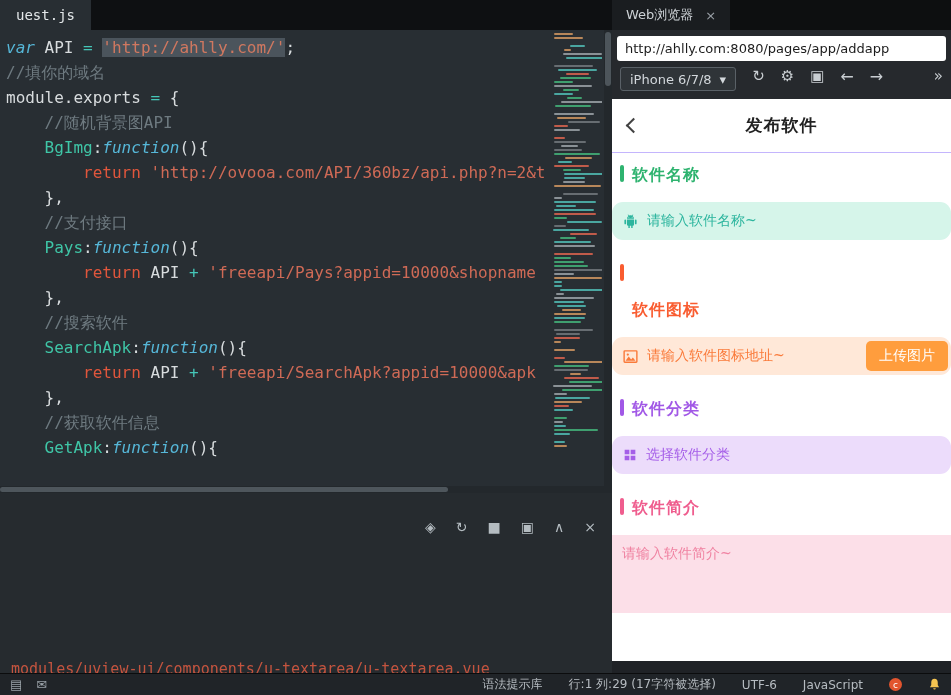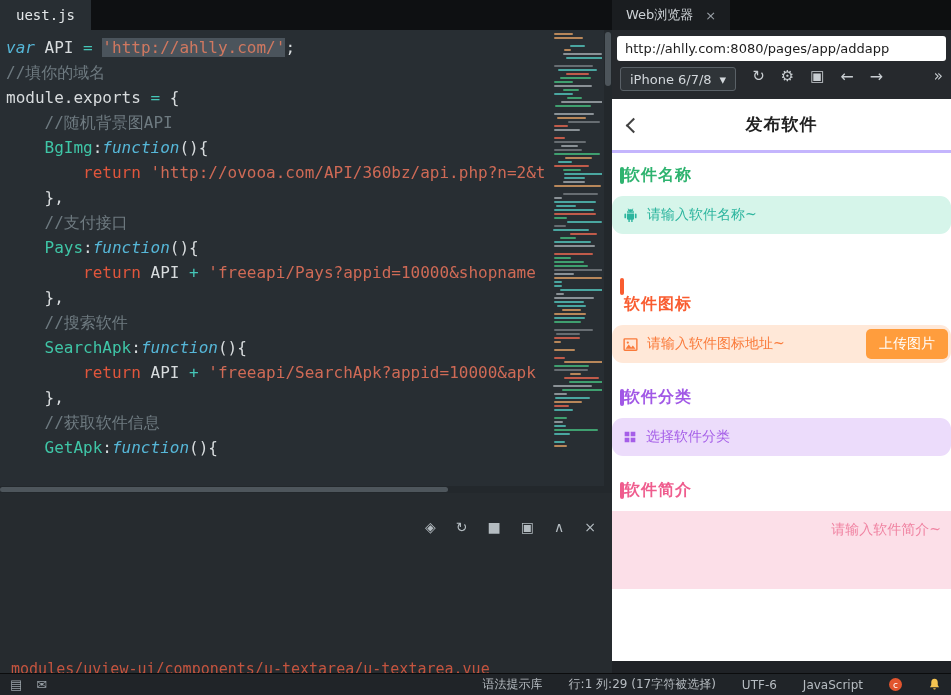--- a/index.html
+++ b/index.html
@@ -51,33 +51,33 @@
               padding: 0 8px; display: flex; align-items: center; white-space: nowrap; overflow: hidden; }
 
   .toolrow { height: 32px; flex: none; display: flex; gap: 16px; padding: 0 8px; background: #26292d; }
   .device { display: flex; align-items: center; gap: 8px; border: 1px solid #5a6167; border-radius: 3px; height: 24px;
             padding: 0 9px; font-size: 13px; color: #d3d8dc; background: #2f3438; }
   .ticon { color: #c9ced2; font-size: 15px; }
   .arrow { font-size: 16px; }
   .more { margin-left: auto; }
 
   .page { flex: 1; background: #fff; overflow: hidden; position: relative; }
-  .pagehead { height: 54px; border-bottom: 3px solid #c4b5fd; display: flex; align-items: center; justify-content: center; position: relative; background: #fff; }
+  .pagehead { height: 54px; border-bottom: 1px solid #c4b5fd; display: flex; align-items: center; justify-content: center; position: relative; background: #fff; }
   .backchev { position: absolute; left: 16px; top: 21px; width: 11px; height: 11px; border-left: 2px solid #424242; border-bottom: 2px solid #424242; transform: rotate(45deg); }
   .pagetitle { font-size: 17px; font-weight: bold; color: #222; letter-spacing: 1px; }
 
   .warning { padding: 12px 8px 10px; background: #fdf1f0; color: #e4574e; font-size: 13.5px; line-height: 22px; }
 
-  .sec-head { display: flex; align-items: center; gap: 0; padding: 12px 8px 10px; background: #fff; }
+  .sec-head { display: flex; align-items: flex-start; gap: 8px; padding: 12px 8px 16px; background: #fff; }
   .mt { margin-top: 12px; }
   .sec-bar { width: 4px; height: 17px; border-radius: 2px; flex: none; }
   .sec-title { font-size: 16px; font-weight: bold; letter-spacing: 1px; }
   .sec-row { height: 38px; display: flex; align-items: center; gap: 8px; padding: 0 10px; font-size: 14px; position: relative; border-radius: 11px; }
   .sec-row svg { flex: none; }
-  .sec-area { height: 78px; padding: 10px; font-size: 14px; text-align: right; }
+  .sec-area { height: 78px; padding: 10px; font-size: 14px; }
   .upload-btn { position: absolute; right: 3px; top: 4px; height: 30px; padding: 0 13px; border-radius: 5px; color: #fff; font-size: 14px; display: flex; align-items: center; }
 
   .bottomstrip { height: 12px; flex: none; background: #1f2226; }
 
   
   .statusbar { position: absolute; left: 0; bottom: 0; width: 951px; height: 22px; background: #202428; border-top: 1px solid #0b0c0d;
                display: flex; align-items: center; padding: 0 10px; color: #b6bcc1; font-size: 12px; gap: 14px; }
   .sicon { color: #9aa2a8; font-size: 13px; }
   .sb-right { margin-left: auto; display: flex; align-items: center; gap: 26px; }
   .badge { width: 13px; height: 13px; border-radius: 50%; background: #e2552e; color: #fff; font-size: 9px; display: flex; align-items: center; justify-content: center; }

